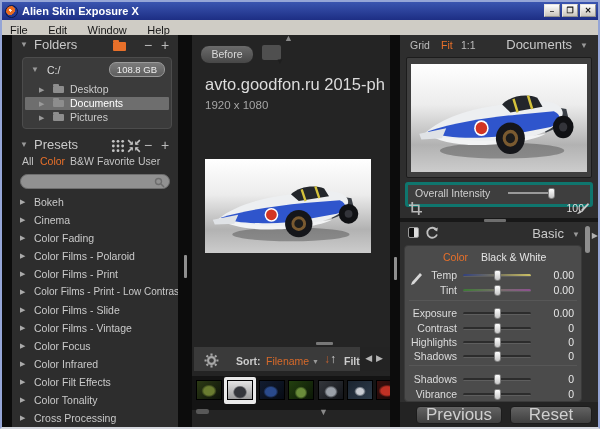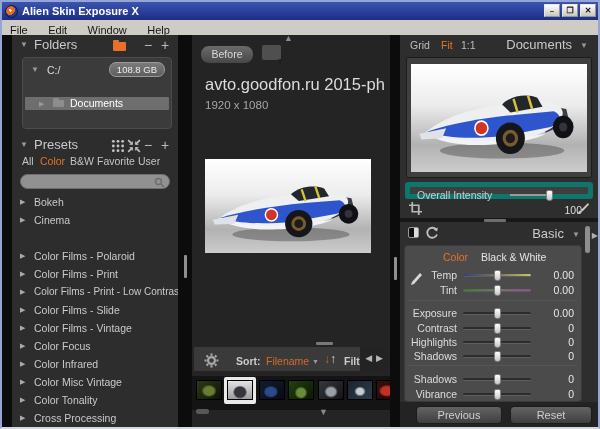--- a/index.html
+++ b/index.html
@@ -104,22 +104,22 @@
 
   
   .right-panel { left:398px; width:198px; background:#2e2e2e; }
   .nav-hdr { position:absolute; left:0; right:0; top:2px; height:16px; }
   .zoom-mode { position:absolute; top:2px; font-size:10.5px; color:#bdbdbd; }
   .zoom-mode.active { color:#e8702a; }
   .nav-title { position:absolute; right:26px; top:0px; font-size:13px; color:#c9c9c9; }
   .nav-dd { position:absolute; right:10px; top:5px; }
   .nav-preview { position:absolute; left:6px; right:6px; top:22px; height:121px; background:#3f3f3f; border:1px solid #1c1c1c; border-radius:2px; }
   .nav-image { position:absolute; left:4px; right:4px; top:6px; height:108px; }
-  .intensity-row { position:absolute; left:5px; right:5px; top:147px; height:17px; background:#3e3e3e;
-                   border:5px solid #0f766e; border-radius:3px; }
+  .intensity-row { position:absolute; left:5px; right:5px; top:147px; height:25px; background:#3e3e3e;
+                   border:3px solid #0f766e; border-radius:3px; }
   .intensity-label { position:absolute; left:7px; top:2px; font-size:10.5px; color:#cecece; }
   .intensity-track { position:absolute; left:100px; right:36px; top:7px; height:2px; background:#9a9a9a; }
   .intensity-value { position:absolute; right:6px; top:2px; font-size:10.5px; color:#dedede;margin-top:15px; }
   .tools-row { position:absolute; left:0; right:0; top:165px; height:18px; }
   .rdiv { position:absolute; left:0; right:0; top:183px; height:4px; background:#181818; }
   .grip-h { position:absolute; left:84px; top:0.5px; width:22px; height:3px; background:#6e6e6e; border-radius:1px; }
   .basic-hdr { position:absolute; left:0; right:0; top:189px; height:20px; }
   .split-ico { position:absolute; left:8px; top:3px; width:11px; height:11px; border:1px solid #999;
                background:linear-gradient(90deg,#111 50%,#ddd 50%); border-radius:2px; }
   .basic-title { position:absolute; right:34px; top:2px; font-size:13px; color:#c9c9c9; }
@@ -136,21 +136,21 @@
             border-bottom:1px solid #5e5e5e; border-radius:2px; }
   .strack.temp { background:linear-gradient(90deg,#33417e,#7e7a5c 55%,#cdc165); }
   .strack.tint { background:linear-gradient(90deg,#3c7a34,#757068 50%,#8e5090); }
   .shandle { position:absolute; left:calc(50% - 3px); top:-4px; width:7px; height:11px;
              background:linear-gradient(#fefefe,#c6c6c6); border:1px solid #808080; border-radius:2px 2px 3px 3px; }
   .shandle.hi { left:86%; }
   .sval { position:absolute; right:7px; top:1px; width:40px; text-align:right; font-size:10.5px; color:#e8e8e8; }
   .group-line { position:absolute; left:4px; right:4px; height:1px; background:#3c3c3c; border-bottom:1px solid #575757; }
   .basic-btm { position:absolute; left:0; right:0; top:367px; height:26px; background:#232323; }
   .bbtn { position:absolute; top:4px; height:18px; border-radius:4px; background:linear-gradient(#636363,#3f3f3f);
-          border:1px solid #1c1c1c; color:#cfcfcf; font-size:11px; text-align:center; line-height:16px; }
+          border:1px solid #1c1c1c; color:#cfcfcf; font-size:17px; text-align:center; line-height:16px; }
   .eyedrop { position:absolute; left:3px; top:26px; }
 </style>
 </head>
 <body>
 
 <svg width="0" height="0" style="position:absolute">
   <defs>
     <linearGradient id="carBg" x1="0" y1="0" x2="0" y2="1">
       <stop offset="0" stop-color="#ffffff"></stop>
         <stop offset="0.38" stop-color="#ececec"></stop>
@@ -207,24 +207,34 @@
         <span class="pm" style="left:130px;top:3px">−</span>
         <span class="pm" style="left:147px;top:3px">+</span>
       </div>
 
       <div class="tree-box">
         <div class="drive-row">
           <span class="tri">▼</span>
           <span class="drive-label">C:/</span>
           <span class="drive-badge">108.8 GB</span>
         </div>
+        <div class="tree-row" style="top:25px">
+          <span class="tri">▶</span>
+          <span class="folder-ico"></span>
+          <span class="lbl">Desktop</span>
+        </div>
         <div class="tree-row selected" style="top:39px">
           <span class="tri">▶</span>
           <span class="folder-ico"></span>
           <span class="lbl">Documents</span>
+        </div>
+        <div class="tree-row" style="top:53px">
+          <span class="tri">▶</span>
+          <span class="folder-ico"></span>
+          <span class="lbl">Pictures</span>
         </div>
       </div>
 
       <div class="sec-hdr" style="top:101px">
         <span class="tri">▼</span>
         <span class="hdr-label">Presets</span>
         <svg class="icon12" style="left:99px;top:3px" viewBox="0 0 12 12">
           <g fill="#c4c4c4">
               <circle cx="2" cy="2" r="1.2"></circle>
               <circle cx="6" cy="2" r="1.2"></circle>
@@ -264,20 +274,24 @@
       </div>
 
       <div class="preset-item" style="top:160px">
           <span class="tri">▶</span>
           <span class="lbl">Bokeh</span>
         </div>
       <div class="preset-item" style="top:178px">
           <span class="tri">▶</span>
           <span class="lbl">Cinema</span>
         </div>
+      <div class="preset-item" style="top:196px">
+          <span class="tri">▶</span>
+          <span class="lbl">Color Fading</span>
+        </div>
       <div class="preset-item" style="top:214px">
           <span class="tri">▶</span>
           <span class="lbl">Color Films - Polaroid</span>
         </div>
       <div class="preset-item" style="top:232px">
           <span class="tri">▶</span>
           <span class="lbl">Color Films - Print</span>
         </div>
       <div class="preset-item" style="top:250px">
           <span class="tri">▶</span>
@@ -294,21 +308,21 @@
       <div class="preset-item" style="top:304px">
           <span class="tri">▶</span>
           <span class="lbl">Color Focus</span>
         </div>
       <div class="preset-item" style="top:322px">
           <span class="tri">▶</span>
           <span class="lbl">Color Infrared</span>
         </div>
       <div class="preset-item" style="top:340px">
           <span class="tri">▶</span>
-          <span class="lbl">Color Misc Vintage</span>
+          <span class="lbl">Color Filt Effects</span>
         </div>
       <div class="preset-item" style="top:358px">
           <span class="tri">▶</span>
           <span class="lbl">Color Tonality</span>
         </div>
       <div class="preset-item" style="top:376px">
           <span class="tri">▶</span>
           <span class="lbl">Cross Processing</span>
         </div>
     </div>

